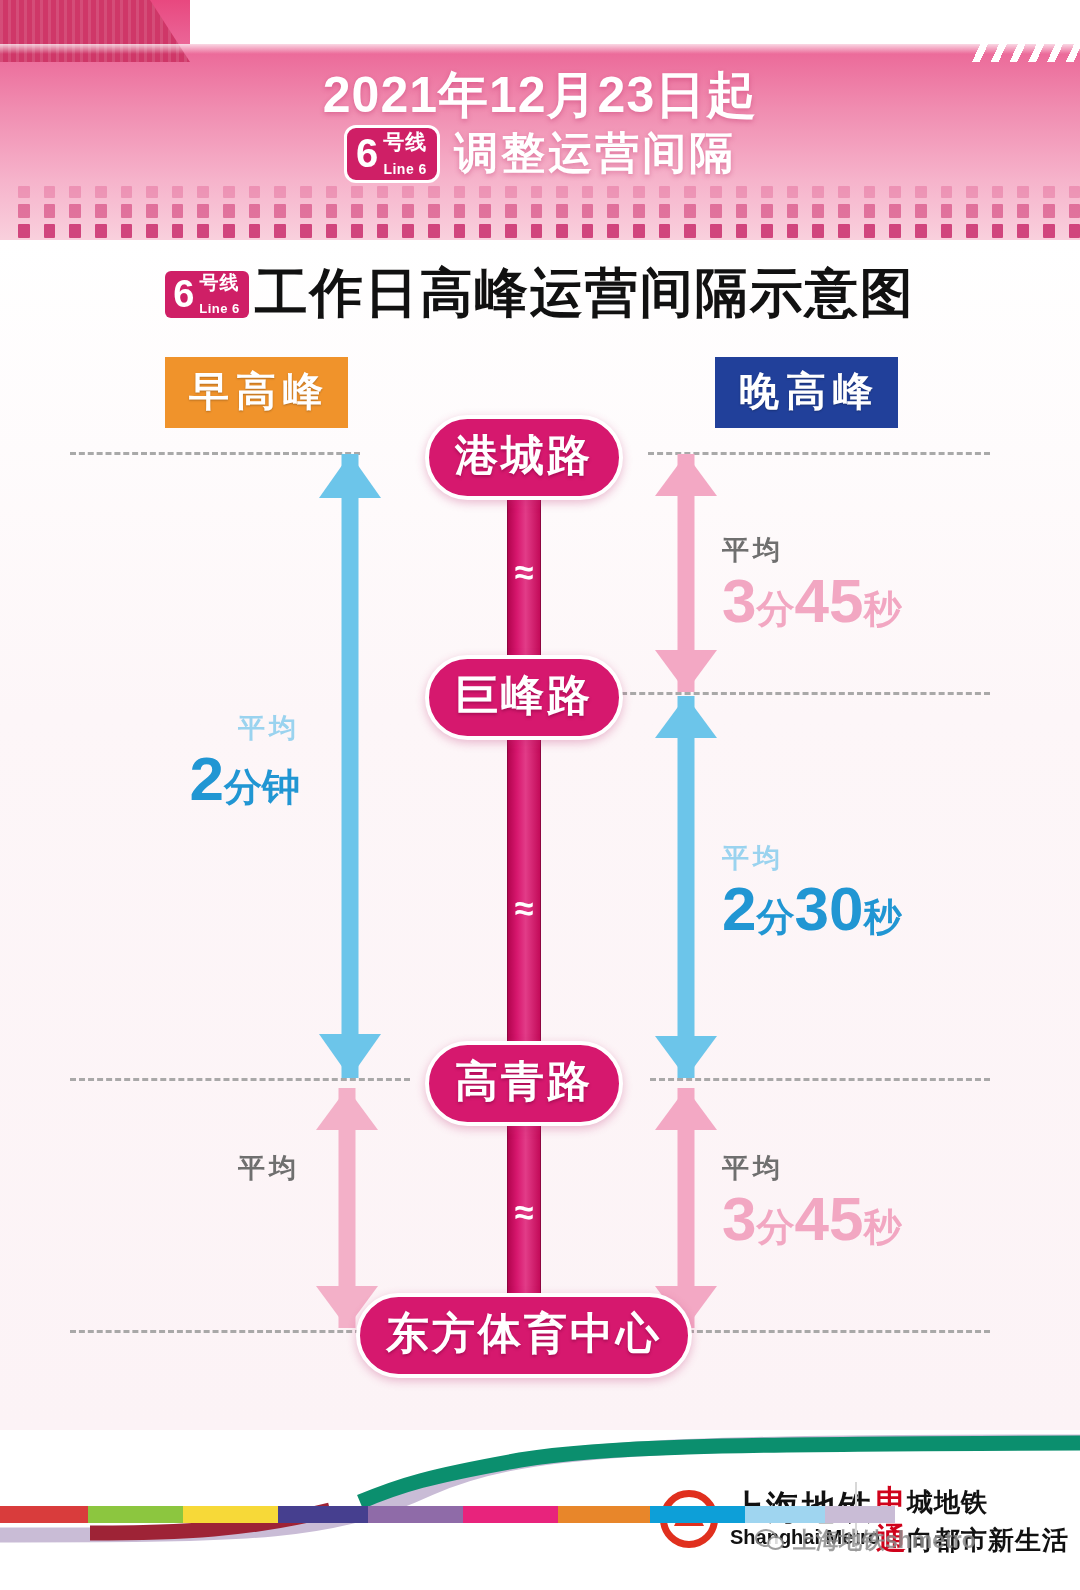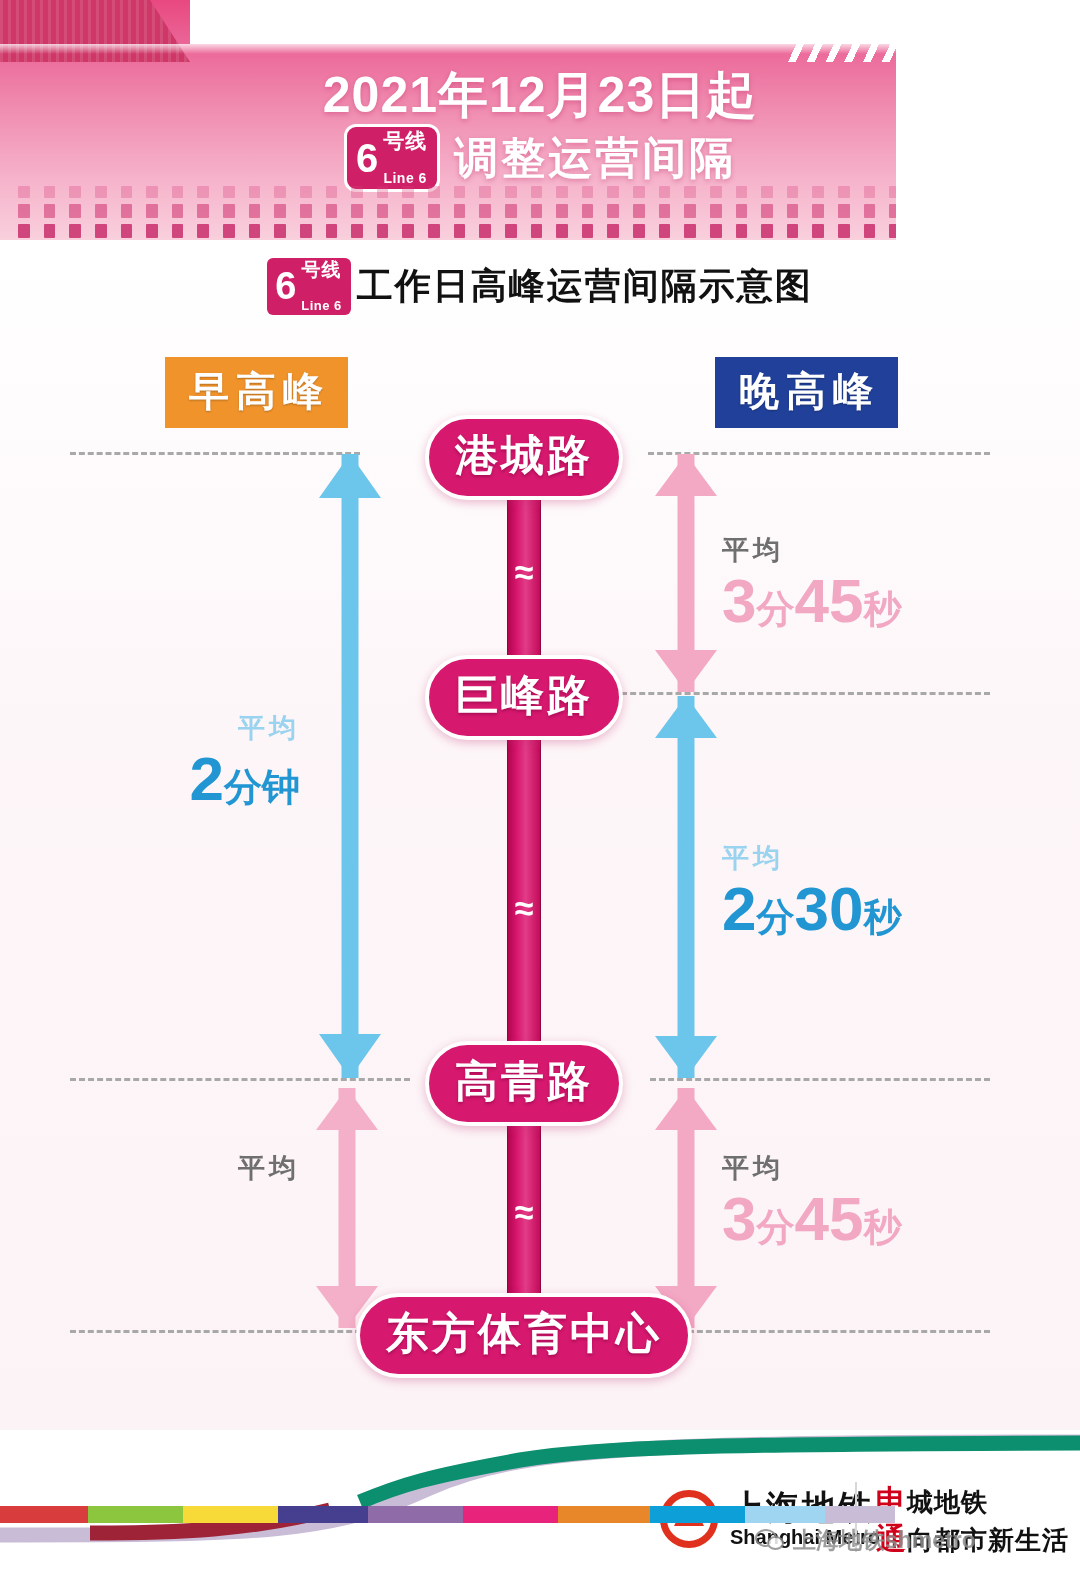--- a/index.html
+++ b/index.html
@@ -6,21 +6,21 @@
   html, body {
     width: 1080px; height: 1590px;
     font-family: "Liberation Sans", "DejaVu Sans", sans-serif;
     background: #ffffff;
     overflow: hidden;
   }
   #page { position: relative; width: 1080px; height: 1590px; background:#fff; }
 
   
   .header {
-    position: absolute; left:0; top:0; width:896px; height:240px;
+    position: absolute; left:0; top:0; width:1080px; height:240px;
     background: linear-gradient(180deg,#e8487f 0%, #ea5f92 14%, #f08cb0 45%, #f6b3cb 75%, #f9d0dd 100%);
     overflow: hidden;
   }
   .hdr-tab {
     position:absolute; left:0; top:0; width:190px; height:62px;
     background:#cf3768;
     clip-path: polygon(0 0, 150px 0, 190px 62px, 0 62px);
   }
   .hdr-tab-stripes{
     position:absolute; inset:0;
@@ -54,21 +54,21 @@
   }
   
   .line-badge{
     display:inline-flex; align-items:center; gap:5px;
     background:#cf1f66; border:3px solid #ffffff; border-radius:12px;
     padding:3px 10px 4px 9px; color:#fff; line-height:1;
   }
   .line-badge .num{ font-size:40px; font-weight:bold; }
   .line-badge .txtcol{ display:flex; flex-direction:column; align-items:center; }
   .line-badge .hao{ font-size:21px; font-weight:bold; letter-spacing:1px;}
-  .line-badge .en{ font-size:14px; font-weight:bold; letter-spacing:.5px; margin-top:20px;}
+  .line-badge .en{ font-size:14px; font-weight:bold; letter-spacing:.5px; margin-top:10px;}
 
   .hdr-checks{
     position:absolute; left:0; bottom:0; width:1080px; height:60px;
   }
   .hdr-checks .row{ position:absolute; left:0; width:1080px; display:flex; gap:14px; padding-left:18px;}
   .hdr-checks .row i{ display:block; border-radius:1px; }
   .row-a{ top:6px; }   .row-a i{ width:14px; height:12px; background:rgba(216,64,122,.30); }
   .row-b{ top:24px; }  .row-b i{ width:14px; height:14px; background:rgba(206,47,110,.55); }
   .row-c{ top:44px; }  .row-c i{ width:14px; height:14px; background:rgba(199,35,101,.80); }
   .row-b { padding-left:34px; } .row-c{ padding-left:18px; }
@@ -80,21 +80,21 @@
   }
   .title-row{
     position:absolute; top:18px; left:0; width:1080px;
     display:flex; align-items:center; justify-content:center; gap:6px;
   }
   .title-row .line-badge{ border:none; border-radius:6px; padding:2px 9px 3px 8px;}
   .title-row .line-badge .num{ font-size:38px; }
   .title-row .line-badge .hao{ font-size:19px; }
   .title-row .line-badge .en{ font-size:13px; }
   .title-main{
-    font-size:36px; font-weight:bold; color:#111; letter-spacing:2px;
+    font-size:53px; font-weight:bold; color:#111; letter-spacing:2px;
     font-family:"Liberation Serif","DejaVu Serif",serif;
   }
 
   .peak-tag{
     position:absolute; top:117px; color:#fff; font-weight:bold;
     font-size:40px; letter-spacing:7px; padding:7px 18px 9px 24px;
     font-family:"Liberation Serif","DejaVu Serif",serif;
     text-shadow:0 1px 2px rgba(0,0,0,.25);
   }
   .peak-am{ left:150px; background:#f0932b;margin-left:15px; }

